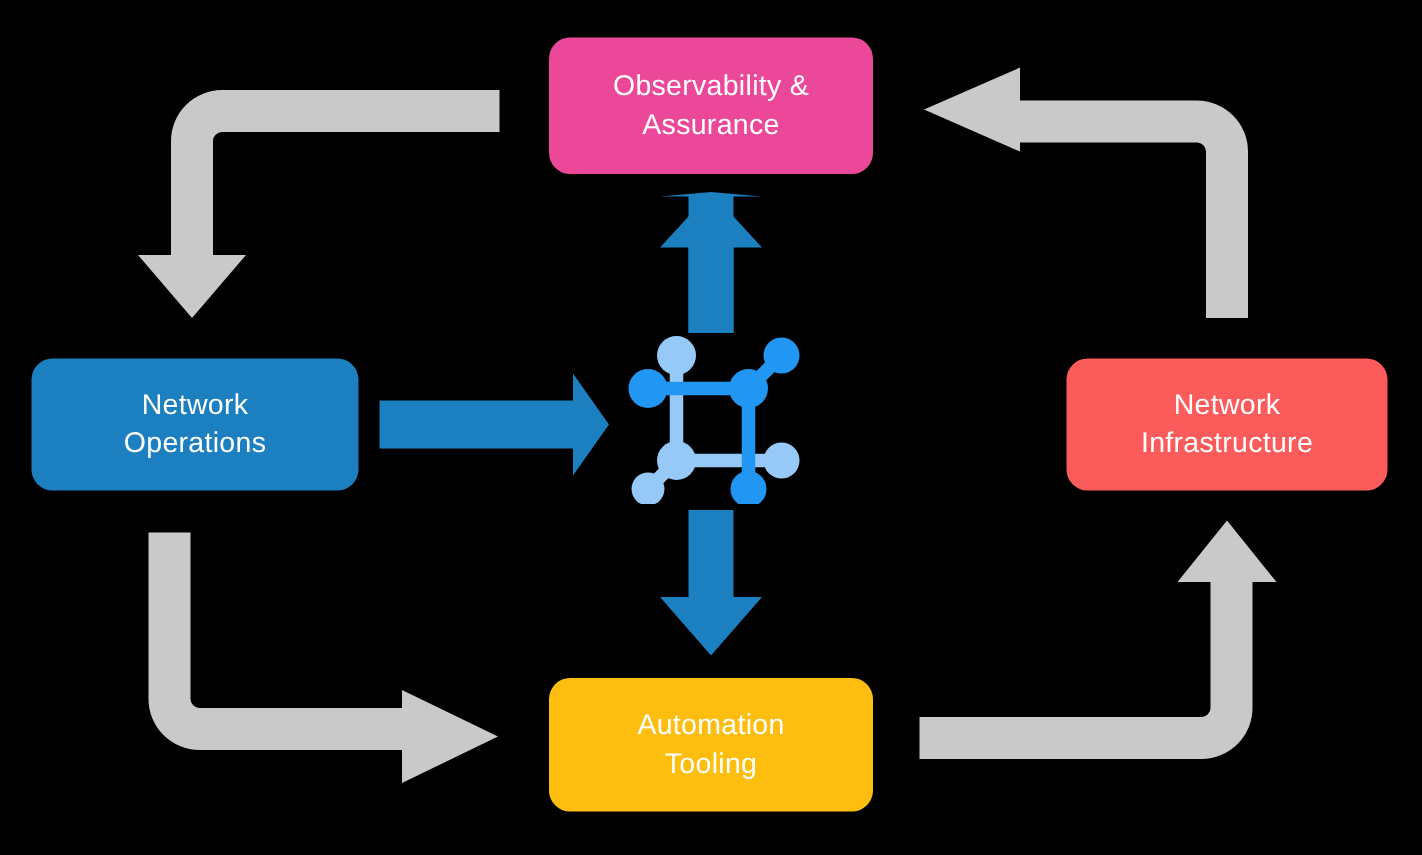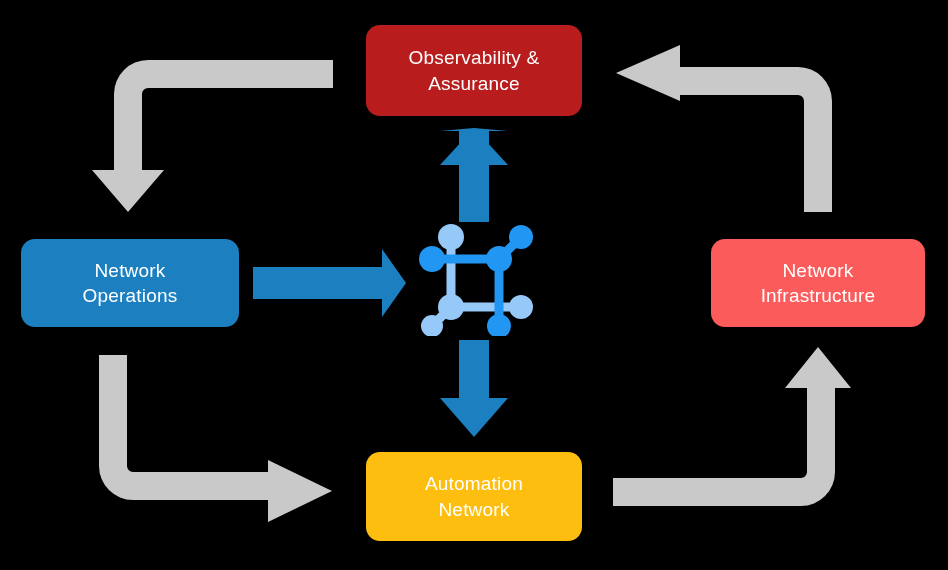--- a/index.html
+++ b/index.html
@@ -27,21 +27,21 @@
     color: #ffffff;
     font-size: 19px;
     font-weight: 400;
     line-height: 1.32;
     letter-spacing: 0.2px;
     padding: 6px 10px;
     user-select: none;
   }
   .node-label { display: block; white-space: pre-line; }
 
-  #box-observability { left: 366px; top: 25px;  width: 216px; height: 91px; background: #b91c1c; }
+  #box-observability { left: 366px; top: 25px;  width: 216px; height: 91px; background: #ec4899; }
   #box-netops       { left: 21px;  top: 239px; width: 218px; height: 88px; background: #1B7FC0; }
   #box-netinfra     { left: 711px; top: 239px; width: 214px; height: 88px; background: #FC5B5B; }
   #box-automation   { left: 366px; top: 452px; width: 216px; height: 89px; background: #FEBE10; }
 
   #svg-layer {
     position: absolute;
     left: 0; top: 0;
     width: 948px;
     height: 570px;
     pointer-events: none;
@@ -141,16 +141,16 @@
 Operations</span>
   </div>
 
   <div class="node-box" id="box-netinfra">
     <span class="node-label">Network
 Infrastructure</span>
   </div>
 
   <div class="node-box" id="box-automation">
     <span class="node-label">Automation
-Network</span>
+Tooling</span>
   </div>
 
 </div>
 
 </body></html>

